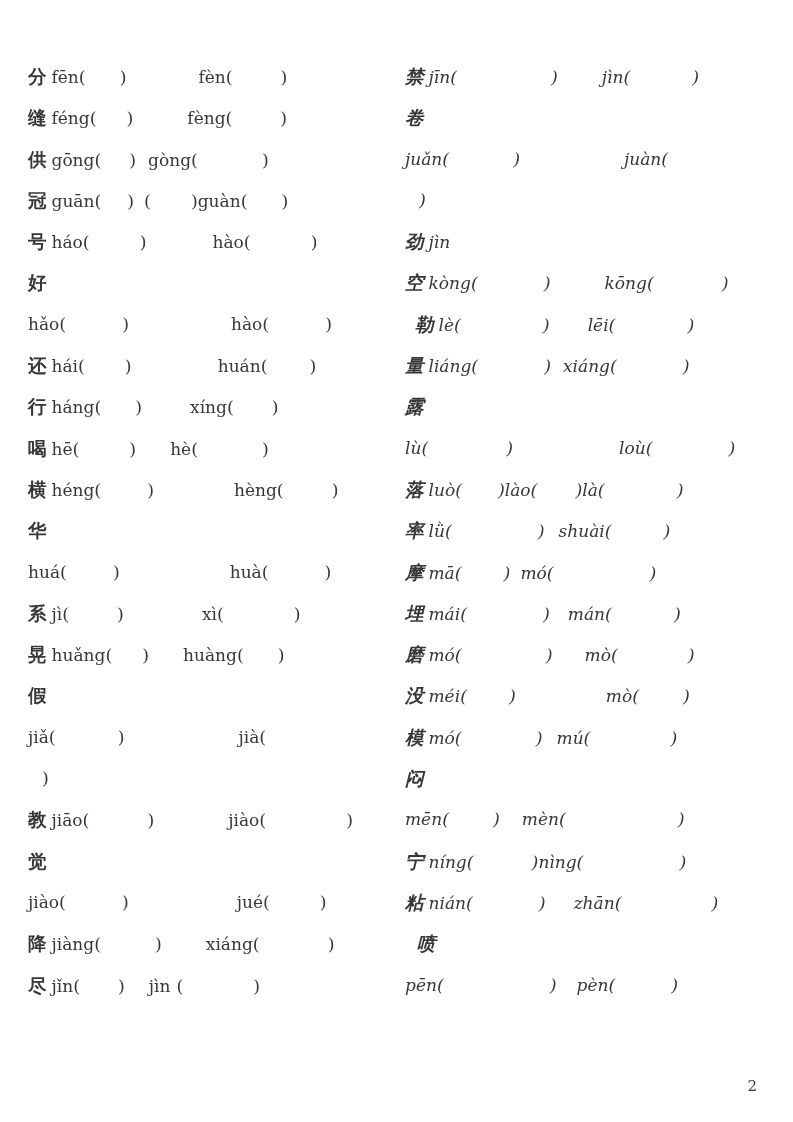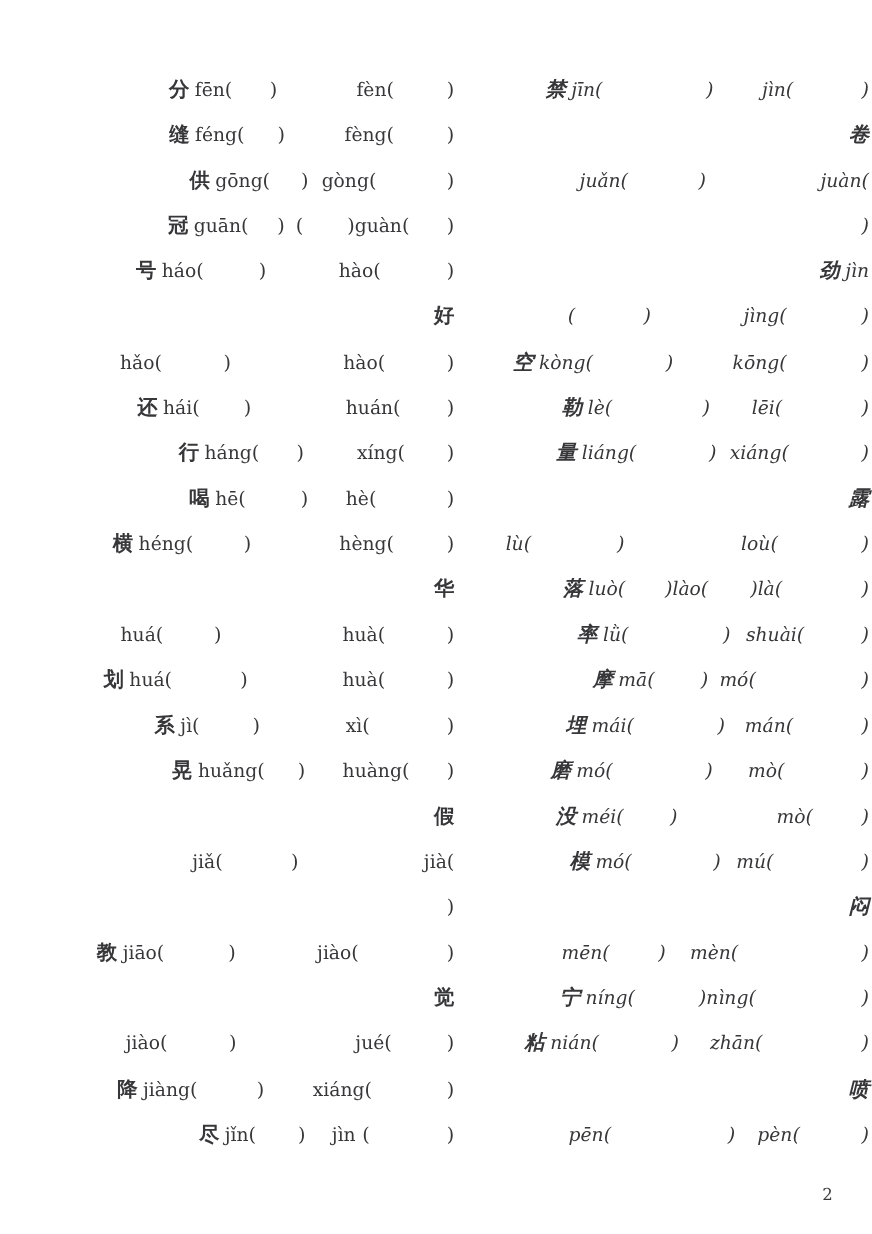--- a/index.html
+++ b/index.html
@@ -31,25 +31,24 @@
   }
   .column {
     flex: 0 0 auto;
     width: 385px;
   }
   .column.left  { margin-left: 28px; }
   .column.right { margin-left: -8px; font-style: italic; }
 
   .row {
     height: 41.3px;
-    line-height: 53px;
+    line-height: 43px;
     white-space: nowrap;
     font-size: 18px;
     letter-spacing: 0;
-    text-align: right;
   }
   
   .hz {
     font-family: "DejaVu Sans", "Liberation Sans", sans-serif;
     font-size: 18.5px;
     font-weight: 600;
   }
   
   .py {
     font-family: "DejaVu Serif", "Liberation Serif", serif;
@@ -84,39 +83,37 @@
         <div class="row"><span class="hz">冠</span><span class="sp" style="width: 5px;"></span><span class="py">guān</span><span class="br">(</span><span class="sp" style="width: 26px;"></span><span class="br">)</span><span class="sp" style="width: 10px;"></span><span class="br">(</span><span class="sp" style="width: 40px;"></span><span class="br">)</span><span class="py">guàn</span><span class="br">(</span><span class="sp" style="width: 34px;"></span><span class="br">)</span></div>
         <div class="row"><span class="hz">号</span><span class="sp" style="width: 5px;"></span><span class="py">háo</span><span class="br">(</span><span class="sp" style="width: 50px;"></span><span class="br">)</span><span class="sp" style="width: 66px;"></span><span class="py">hào</span><span class="br">(</span><span class="sp" style="width: 60px;"></span><span class="br">)</span></div>
         <div class="row"><span class="hz">好</span></div>
         <div class="row"><span class="py">hǎo</span><span class="br">(</span><span class="sp" style="width: 56px;"></span><span class="br">)</span><span class="sp" style="width: 102px;"></span><span class="py">hào</span><span class="br">(</span><span class="sp" style="width: 56px;"></span><span class="br">)</span></div>
         <div class="row"><span class="hz">还</span><span class="sp" style="width: 5px;"></span><span class="py">hái</span><span class="br">(</span><span class="sp" style="width: 40px;"></span><span class="br">)</span><span class="sp" style="width: 86px;"></span><span class="py">huán</span><span class="br">(</span><span class="sp" style="width: 42px;"></span><span class="br">)</span></div>
         <div class="row"><span class="hz">行</span><span class="sp" style="width: 5px;"></span><span class="py">háng</span><span class="br">(</span><span class="sp" style="width: 34px;"></span><span class="br">)</span><span class="sp" style="width: 48px;"></span><span class="py">xíng</span><span class="br">(</span><span class="sp" style="width: 38px;"></span><span class="br">)</span></div>
         <div class="row"><span class="hz">喝</span><span class="sp" style="width: 5px;"></span><span class="py">hē</span><span class="br">(</span><span class="sp" style="width: 50px;"></span><span class="br">)</span><span class="sp" style="width: 34px;"></span><span class="py">hè</span><span class="br">(</span><span class="sp" style="width: 64px;"></span><span class="br">)</span></div>
         <div class="row"><span class="hz">横</span><span class="sp" style="width: 5px;"></span><span class="py">héng</span><span class="br">(</span><span class="sp" style="width: 46px;"></span><span class="br">)</span><span class="sp" style="width: 80px;"></span><span class="py">hèng</span><span class="br">(</span><span class="sp" style="width: 48px;"></span><span class="br">)</span></div>
         <div class="row"><span class="hz">华</span></div>
         <div class="row"><span class="py">huá</span><span class="br">(</span><span class="sp" style="width: 46px;"></span><span class="br">)</span><span class="sp" style="width: 110px;"></span><span class="py">huà</span><span class="br">(</span><span class="sp" style="width: 56px;"></span><span class="br">)</span></div>
-        <div class="row"><span class="hz">划</span><span class="sp" style="width: 5px;"></span><span class="py">huá</span><span class="br">(</span><span class="sp" style="width: 62px;"></span><span class="br">)</span><span class="sp" style="width: 86px;"></span><span class="py">huà</span><span class="br">(</span><span class="sp" style="width: 56px;"></span><span class="br">)</span></div>
         <div class="row"><span class="hz">系</span><span class="sp" style="width: 5px;"></span><span class="py">jì</span><span class="br">(</span><span class="sp" style="width: 48px;"></span><span class="br">)</span><span class="sp" style="width: 78px;"></span><span class="py">xì</span><span class="br">(</span><span class="sp" style="width: 70px;"></span><span class="br">)</span></div>
         <div class="row"><span class="hz">晃</span><span class="sp" style="width: 5px;"></span><span class="py">huǎng</span><span class="br">(</span><span class="sp" style="width: 30px;"></span><span class="br">)</span><span class="sp" style="width: 34px;"></span><span class="py">huàng</span><span class="br">(</span><span class="sp" style="width: 34px;"></span><span class="br">)</span></div>
         <div class="row"><span class="hz">假</span></div>
         <div class="row"><span class="py">jiǎ</span><span class="br">(</span><span class="sp" style="width: 62px;"></span><span class="br">)</span><span class="sp" style="width: 114px;"></span><span class="py">jià</span><span class="br">(</span></div>
         <div class="row" style="padding-left: 14px;"><span class="br">)</span></div>
         <div class="row"><span class="hz">教</span><span class="sp" style="width: 5px;"></span><span class="py">jiāo</span><span class="br">(</span><span class="sp" style="width: 58px;"></span><span class="br">)</span><span class="sp" style="width: 74px;"></span><span class="py">jiào</span><span class="br">(</span><span class="sp" style="width: 80px;"></span><span class="br">)</span></div>
         <div class="row"><span class="hz">觉</span></div>
         <div class="row"><span class="py">jiào</span><span class="br">(</span><span class="sp" style="width: 56px;"></span><span class="br">)</span><span class="sp" style="width: 108px;"></span><span class="py">jué</span><span class="br">(</span><span class="sp" style="width: 50px;"></span><span class="br">)</span></div>
         <div class="row"><span class="hz">降</span><span class="sp" style="width: 5px;"></span><span class="py">jiàng</span><span class="br">(</span><span class="sp" style="width: 54px;"></span><span class="br">)</span><span class="sp" style="width: 44px;"></span><span class="py">xiáng</span><span class="br">(</span><span class="sp" style="width: 68px;"></span><span class="br">)</span></div>
         <div class="row"><span class="hz">尽</span><span class="sp" style="width: 5px;"></span><span class="py">jǐn</span><span class="br">(</span><span class="sp" style="width: 38px;"></span><span class="br">)</span><span class="sp" style="width: 24px;"></span><span class="py">jìn</span><span class="sp" style="width: 6px;"></span><span class="br">(</span><span class="sp" style="width: 70px;"></span><span class="br">)</span></div>
       </div>
       <div class="column right">
         <div class="row"><span class="hz">禁</span><span class="sp" style="width: 5px;"></span><span class="py">jīn</span><span class="br">(</span><span class="sp" style="width: 94px;"></span><span class="br">)</span><span class="sp" style="width: 44px;"></span><span class="py">jìn</span><span class="br">(</span><span class="sp" style="width: 62px;"></span><span class="br">)</span></div>
         <div class="row"><span class="hz">卷</span></div>
         <div class="row"><span class="py">juǎn</span><span class="br">(</span><span class="sp" style="width: 64px;"></span><span class="br">)</span><span class="sp" style="width: 104px;"></span><span class="py">juàn</span><span class="br">(</span></div>
         <div class="row" style="padding-left: 14px;"><span class="br">)</span></div>
         <div class="row"><span class="hz">劲</span><span class="sp" style="width: 5px;"></span><span class="py">jìn</span></div>
-        <div class="row" style="padding-left: 10px;"><span class="br">(</span><span class="sp" style="width: 62px;"></span><span class="br">)</span><span class="sp" style="width: 84px;"></span><span class="py">jìng</span><span class="br">(</span><span class="sp" style="width: 68px;"></span><span class="br">)</span></div>
         <div class="row"><span class="hz">空</span><span class="sp" style="width: 5px;"></span><span class="py">kòng</span><span class="br">(</span><span class="sp" style="width: 66px;"></span><span class="br">)</span><span class="sp" style="width: 54px;"></span><span class="py">kōng</span><span class="br">(</span><span class="sp" style="width: 68px;"></span><span class="br">)</span></div>
         <div class="row" style="padding-left: 10px;"><span class="hz">勒</span><span class="sp" style="width: 5px;"></span><span class="py">lè</span><span class="br">(</span><span class="sp" style="width: 82px;"></span><span class="br">)</span><span class="sp" style="width: 38px;"></span><span class="py">lēi</span><span class="br">(</span><span class="sp" style="width: 72px;"></span><span class="br">)</span></div>
         <div class="row"><span class="hz">量</span><span class="sp" style="width: 5px;"></span><span class="py">liáng</span><span class="br">(</span><span class="sp" style="width: 66px;"></span><span class="br">)</span><span class="sp" style="width: 12px;"></span><span class="py">xiáng</span><span class="br">(</span><span class="sp" style="width: 66px;"></span><span class="br">)</span></div>
         <div class="row"><span class="hz">露</span></div>
         <div class="row"><span class="py">lù</span><span class="br">(</span><span class="sp" style="width: 78px;"></span><span class="br">)</span><span class="sp" style="width: 106px;"></span><span class="py">loù</span><span class="br">(</span><span class="sp" style="width: 76px;"></span><span class="br">)</span></div>
         <div class="row"><span class="hz">落</span><span class="sp" style="width: 5px;"></span><span class="py">luò</span><span class="br">(</span><span class="sp" style="width: 36px;"></span><span class="br">)</span><span class="py">lào</span><span class="br">(</span><span class="sp" style="width: 38px;"></span><span class="br">)</span><span class="py">là</span><span class="br">(</span><span class="sp" style="width: 72px;"></span><span class="br">)</span></div>
         <div class="row"><span class="hz">率</span><span class="sp" style="width: 5px;"></span><span class="py">lǜ</span><span class="br">(</span><span class="sp" style="width: 86px;"></span><span class="br">)</span><span class="sp" style="width: 14px;"></span><span class="py">shuài</span><span class="br">(</span><span class="sp" style="width: 52px;"></span><span class="br">)</span></div>
         <div class="row"><span class="hz">摩</span><span class="sp" style="width: 5px;"></span><span class="py">mā</span><span class="br">(</span><span class="sp" style="width: 42px;"></span><span class="br">)</span><span class="sp" style="width: 10px;"></span><span class="py">mó</span><span class="br">(</span><span class="sp" style="width: 96px;"></span><span class="br">)</span></div>
         <div class="row"><span class="hz">埋</span><span class="sp" style="width: 5px;"></span><span class="py">mái</span><span class="br">(</span><span class="sp" style="width: 76px;"></span><span class="br">)</span><span class="sp" style="width: 18px;"></span><span class="py">mán</span><span class="br">(</span><span class="sp" style="width: 62px;"></span><span class="br">)</span></div>
         <div class="row"><span class="hz">磨</span><span class="sp" style="width: 5px;"></span><span class="py">mó</span><span class="br">(</span><span class="sp" style="width: 84px;"></span><span class="br">)</span><span class="sp" style="width: 32px;"></span><span class="py">mò</span><span class="br">(</span><span class="sp" style="width: 70px;"></span><span class="br">)</span></div>

